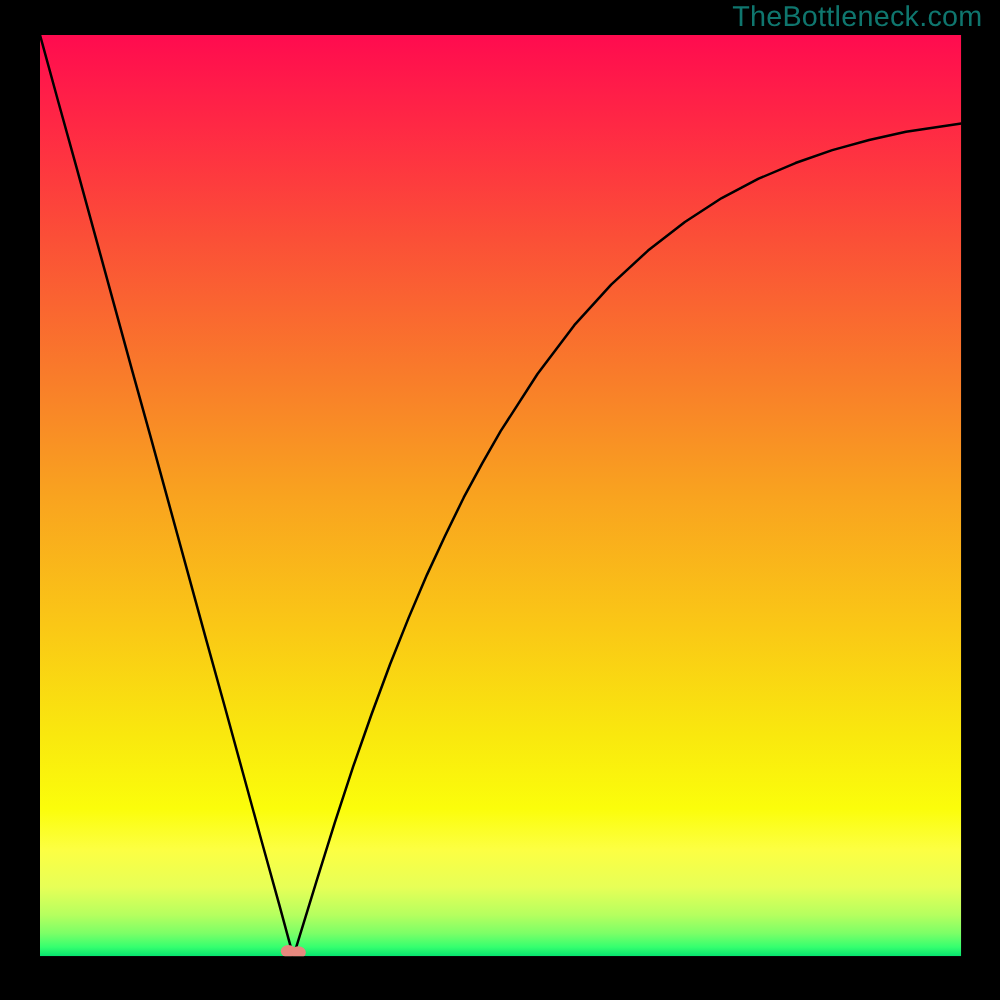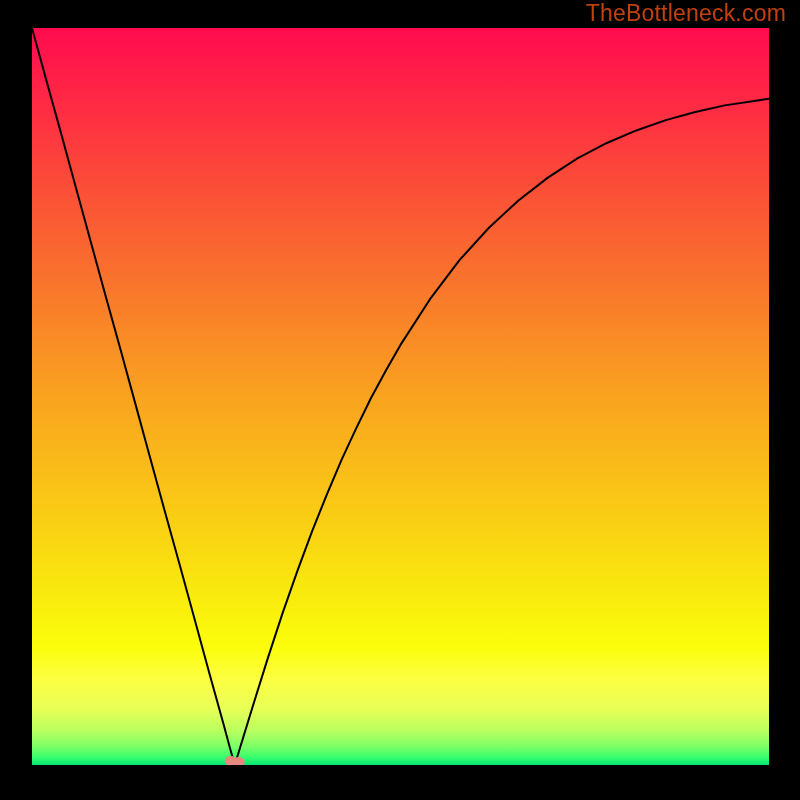--- a/index.html
+++ b/index.html
@@ -13,21 +13,21 @@
   .frame {
     width: 800px;
     height: 800px;
     background: #000;
     position: relative;
   }
   .watermark {
     position: absolute;
     top: 0;
     right: 14px;
-    color: #c2410c;
+    color: #0f766e;
     font-size: 23px;
     letter-spacing: 0.2px;
     font-weight: 400;
     z-index: 10;
   }
   .plot-wrap {
     position: absolute;
     left: 32px;
     top: 28px;
     width: 737px;

